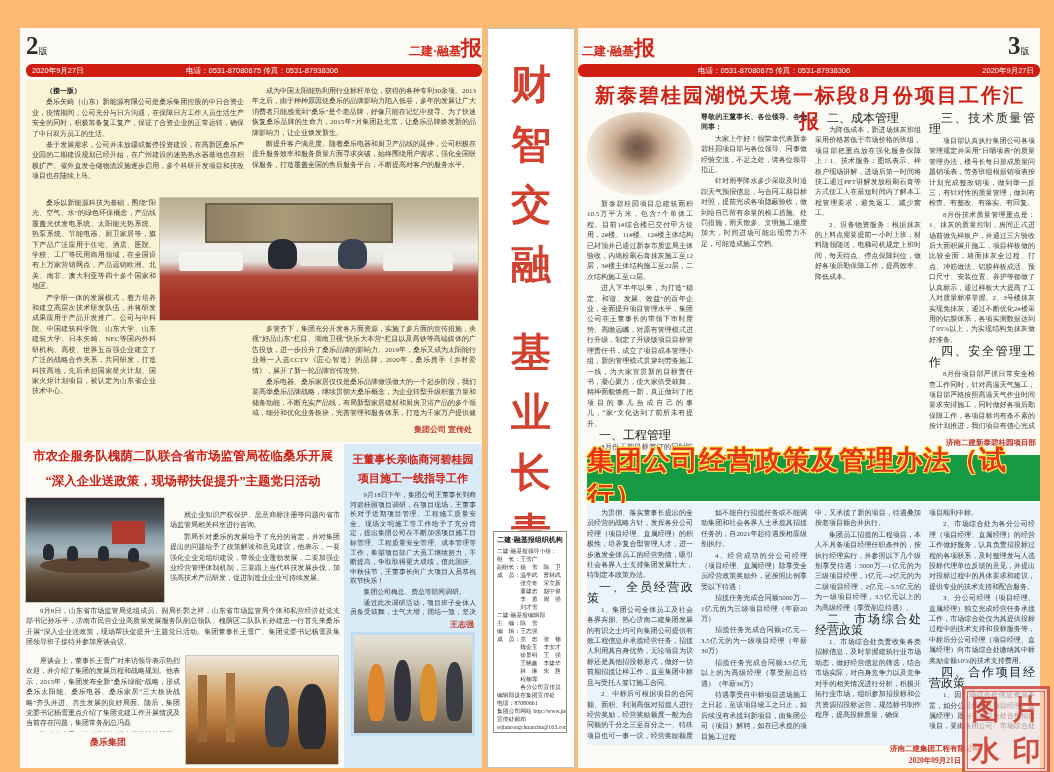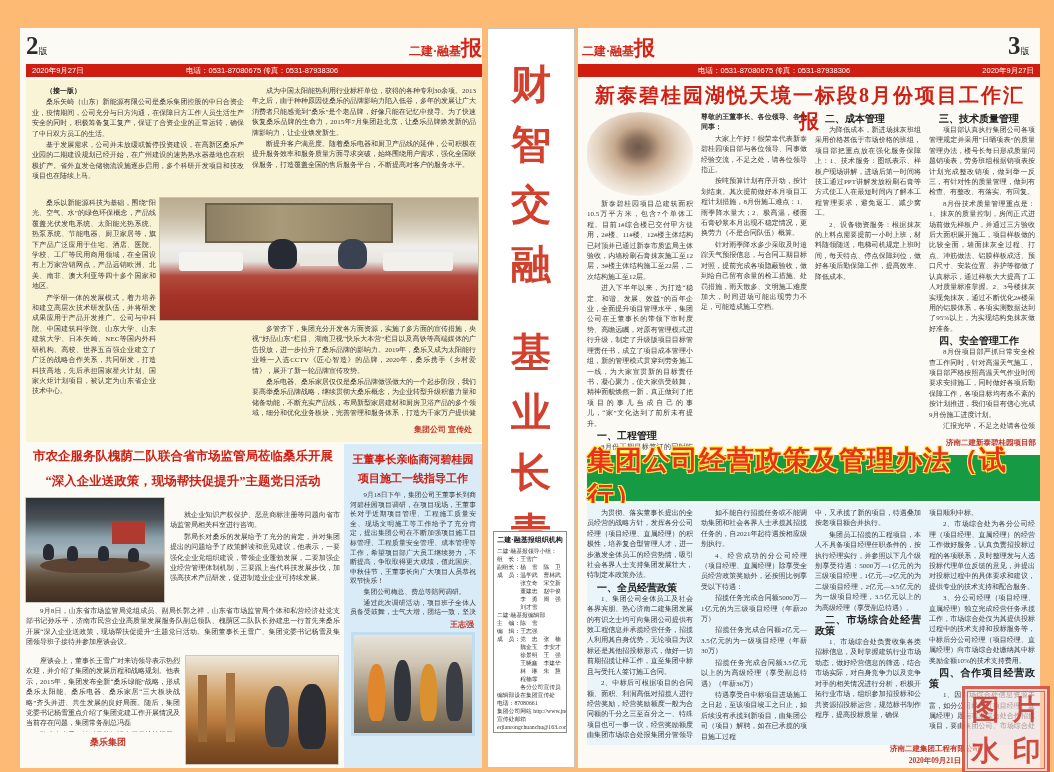--- a/index.html
+++ b/index.html
@@ -1,29 +1,29 @@
 <!DOCTYPE html>
 <html><head>
 <meta charset="utf-8">
 <style>
   html,body{margin:0;padding:0;}
   body{background:#eceae4;font-family:"Liberation Serif","DejaVu Serif",serif;}
   #page{position:relative;width:1054px;height:772px;background:#fdba74;overflow:hidden;margin:0 auto;}
   .sheet{position:absolute;top:28px;height:740px;width:462px;background:#fbfaf4;}
   .abs{position:absolute;}
-  .redbar{position:absolute;height:13px;background:#cf1d12;color:#fff;font-size:7.5px;line-height:13px;font-family:"Liberation Sans",sans-serif;}
+  .redbar{position:absolute;height:13px;background:#cf1d12;color:#fff;font-size:7.5px;line-height:13px;font-family:"Liberation Sans",sans-serif;border-radius:6px;}
   .pageno{font-size:25px;font-weight:bold;color:#2b2b2b;line-height:24px;}
   .pageunit{font-size:9px;color:#2b2b2b;}
   .masthead{color:#d3261a;font-weight:bold;font-family:"Liberation Serif",serif;}
   .masthead .small{font-size:12px;text-align:center;}
   .masthead .big{font-size:21px;}
   .col{position:absolute;overflow:hidden;text-align:justify;}
   .p{text-indent:2em;font-size:7px;line-height:10.4px;margin:0 0 1px 0;color:#3b3b3b;}
   .tagline{font-weight:bold;color:#222;}
-  .hsec{font-size:10px;font-weight:bold;color:#222;line-height:11px;margin:1px 0;text-indent:1em;}
+  .hsec{font-size:12px;font-weight:normal;color:#222;line-height:11px;margin:1px 0;text-indent:1em;}
   .sig{color:#c2372b;font-weight:bold;font-size:8px;}
   .headline-red{color:#cf2015;font-weight:bold;text-align:center;font-family:"Liberation Serif",serif;}
   .cream{background:#faf4d6;}
   .bluebox{background:#d8ebf7;}
   .policybg{background:#eaf4fb;}
   .photo{position:absolute;box-shadow:0 0 0 1px rgba(120,110,90,.35);}
   .fig{position:absolute;background:#262a33;border-radius:45% 45% 30% 30%;}
   
   .strip{position:absolute;left:487px;top:28px;width:88px;height:740px;background:#ffffff;border:1px solid #c6c5bd;box-sizing:border-box;}
   .slogan-wrap{position:absolute;left:0;top:26px;width:86px;text-align:center;}
@@ -201,21 +201,20 @@
     <div style="width:106px;height:84px;border-radius:50%/46%;background:radial-gradient(ellipse at 48% 42%,#6e584a 0%,#8a6f5c 14%,#c7a98e 30%,#e4d4c2 52%,#f6f0e8 72%,#fbfaf4 90%);margin-bottom:3px;"></div>
     <p class="p">新泰碧桂园项目总建筑面积10.5万平方米，包含7个单体工程。目前1#综合楼已交付甲方使用，2#楼、11#楼、12#楼主体结构已封顶并已通过新泰市质监局主体验收，内墙粉刷石膏抹灰施工至12层，3#楼主体结构施工至22层，二次结构施工至12层。</p>
     <p class="p">进入下半年以来，为打造“稳定、和谐、发展、效益”的百年企业，全面提升项目管理水平，集团公司在王董事长的带领下审时度势、高瞻远瞩，对原有管理模式进行升级，制定了升级版项目目标管理责任书，成立了项目成本管理小组，新的管理模式贯穿到劳务施工一线，为大家宣贯新的目标责任书，凝心聚力，使大家倍受鼓舞，精神面貌焕然一新，真正做到了把项目的事儿当成自己的事儿，“家”文化达到了前所未有提升。</p>
     <div class="hsec">一、工程管理</div>
     <p class="p">8月份工期目标签订的同时吃透了8月份工期节点，8月份项目管理工序繁多，有劳力相对稳定的结构施工，也有劳力相对不稳定的管道处，粉刷石膏砌筑的施工，每个栋号施工部署不一样，管理难点相当多。</p>
 
   </div>
   <div class="col" style="left:701px;top:112px;width:106px;height:338px;">
     <p class="greet" style="font-weight:bold;">尊敬的王董事长、各位领导、各位同事：</p>
     <p class="p">大家上午好！很荣幸代表新泰碧桂园项目部与各位领导、同事做经验交流，不足之处，请各位领导指正。</p>
-    <p class="p">按吨预算计划有序开动，按计划结束。其次提前做好本月项目工程计划措施，8月份施工难点：1、雨季降水量大；2、极高温，楼面石膏砂浆本月出现不稳定情况，更换劳力（不是合同队伍）概算。</p>
     <p class="p">针对雨季降水多少采取及时追踪天气预报信息，与合同工期目标对照，提前完成各项隐蔽验收，做到给自己留有余量的检工措施、处罚措施，雨天散多、文明施工难度加大，时间进场可能出现劳力不足，可能造成施工空档。</p>
   </div>
   <div class="col" style="left:815px;top:112px;width:106px;height:338px;">
     <div class="hsec">二、成本管理</div>
     <p class="p">为降低成本，新进场抹灰班组采用价格甚低于市场价格的班组，项目部把重点放在强化服务保障上：1、技术服务：图纸表示、样板户现场讲解，进场后第一时间将技工通过PPT讲解发放粉刷石膏等方式使工人在最短时间内了解本工程管理要求，避免返工、减少窝工。</p>
     <p class="p">2、设备物资服务：根据抹灰的上料点需要提前一小时上班，材料随领随送，电梯司机规定上班时间，每天特点、停点保障到位，做好各项后勤保障工作，提高效率、降低成本。</p>
   </div>
   <div class="col" style="left:929px;top:112px;width:106px;height:320px;">
     <div class="hsec">三、技术质量管理</div>
     <p class="p">项目部认真执行集团公司各项管理规定并采用“日晒项表”的质量管理办法，楼号长每日形成质量问题销项表，劳务班组根据销项表按计划完成整改销项，做到举一反三，有针对性的质量管理，做到有检查、有整改、有落实、有回复。</p>

